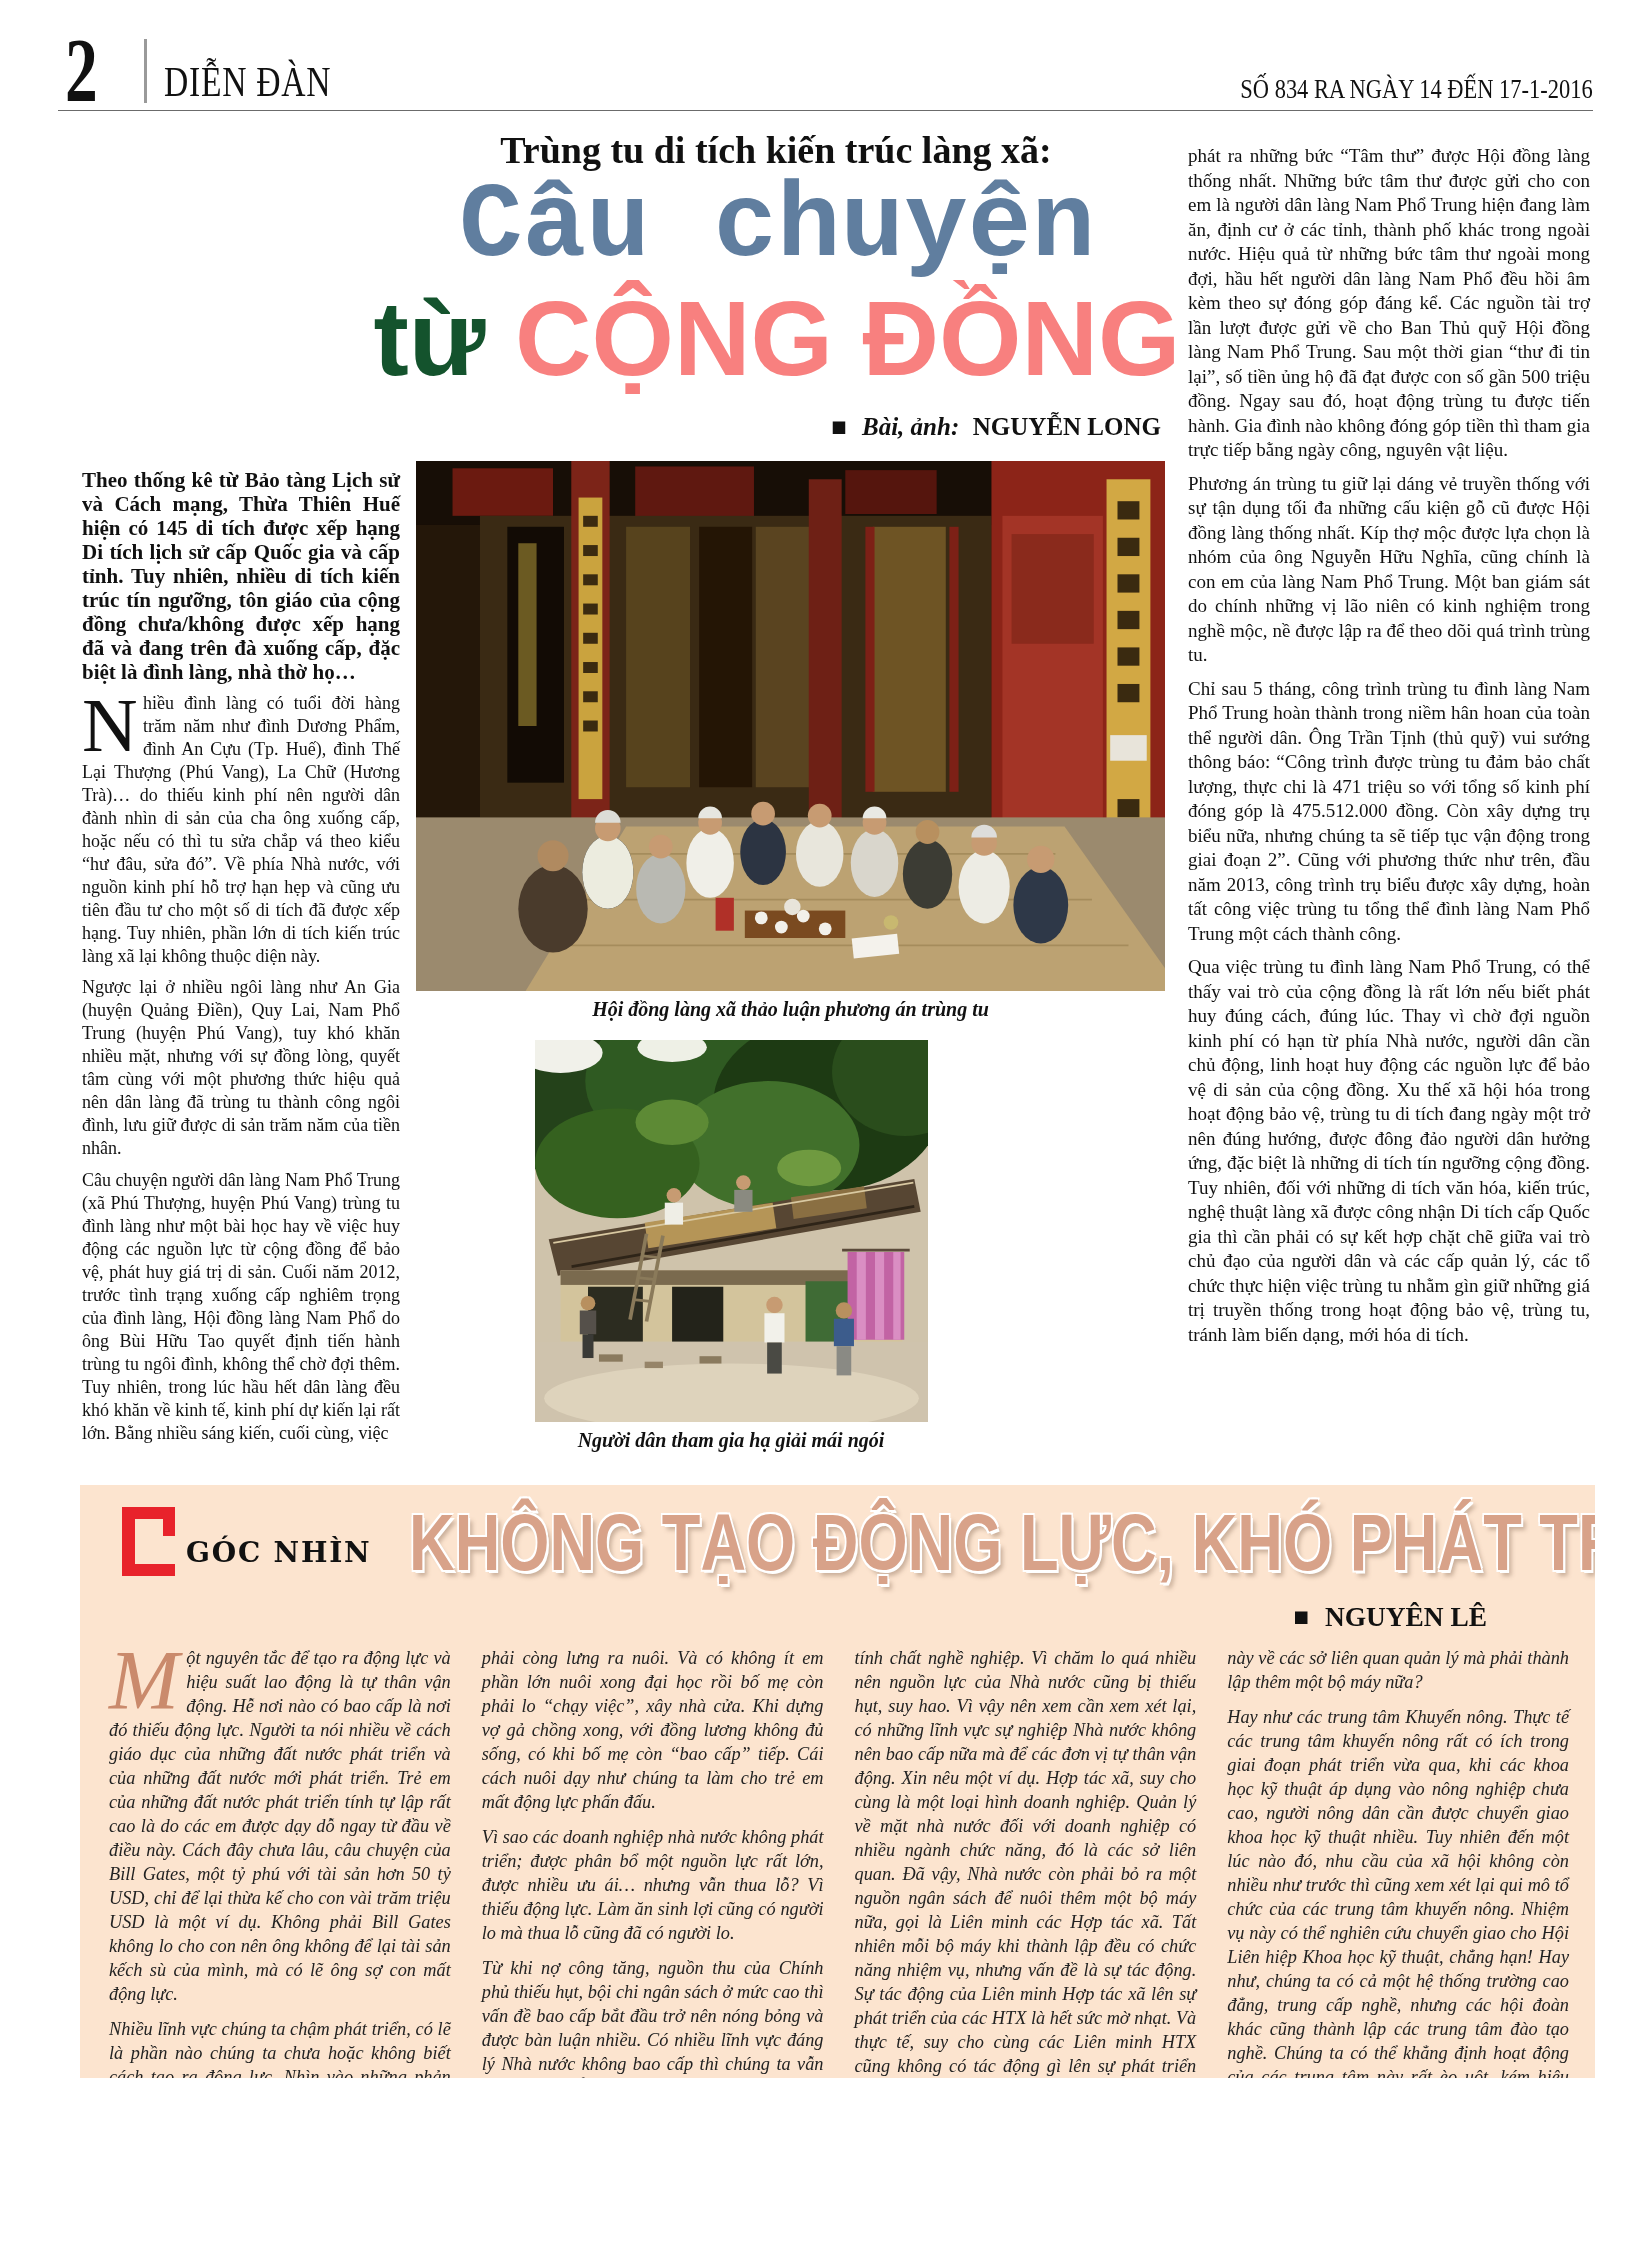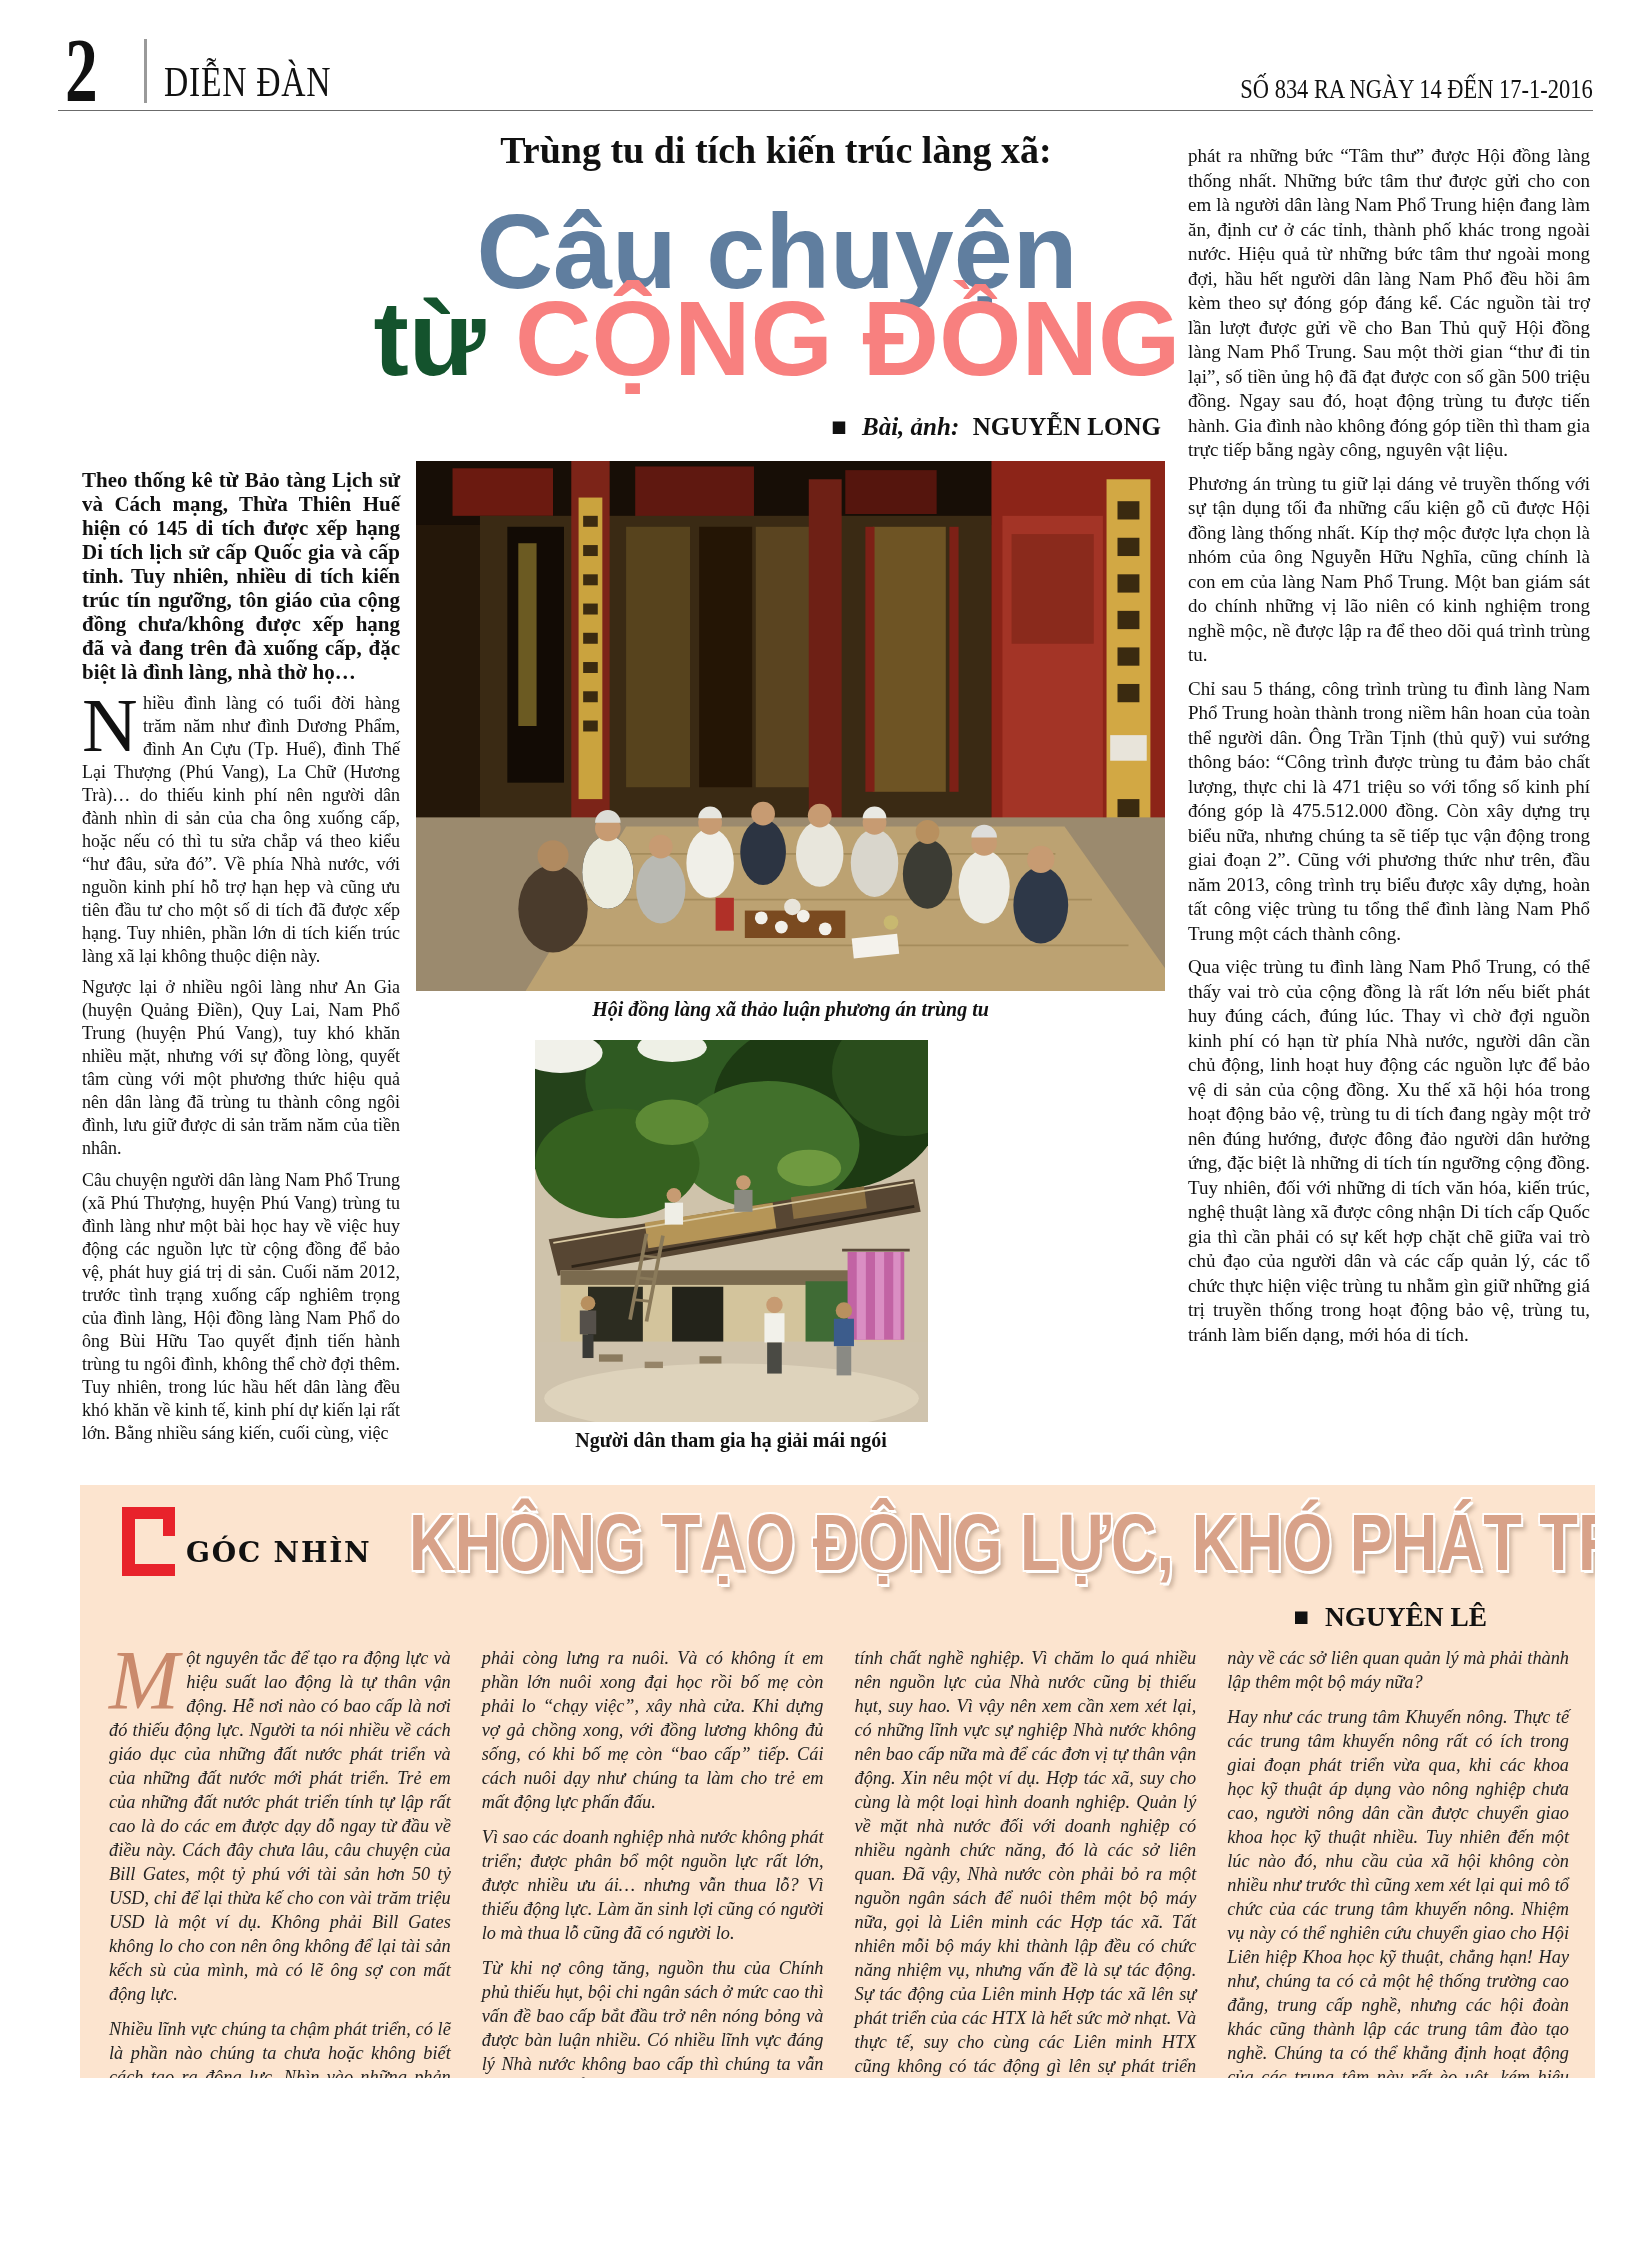--- a/index.html
+++ b/index.html
@@ -13,22 +13,22 @@
   .header-divider{position:absolute;left:86px;bottom:7.3px;width:2.7px;height:64px;background:#9a9a9a;}
   .section-name{position:absolute;left:106px;bottom:3.7px;font-size:42px;letter-spacing:0.9px;
             transform:scaleX(.8);transform-origin:left bottom;white-space:nowrap;}
   .issue-info{position:absolute;right:0;bottom:5.5px;font-size:27.4px;transform:scaleX(.82);
             transform-origin:right bottom;white-space:nowrap;}
 
   
   .kicker{position:absolute;left:365px;top:128px;width:822px;text-align:center;
           font-size:38px;font-weight:bold;letter-spacing:0;}
   .title1{position:absolute;left:302px;top:174px;width:950px;text-align:center;
-          font-family:Liberation Sans, sans-serif;font-weight:bold;font-size:106px;line-height:1;
-          color:#607e9f;margin-top:24px;}
+          font-family:Liberation Mono, monospace;font-weight:bold;font-size:106px;line-height:1;
+          color:#607e9f;}
   .title2{position:absolute;left:302px;top:285px;width:950px;text-align:center;
           font-family:"Liberation Sans",sans-serif;font-weight:bold;font-size:106px;line-height:1;}
   .title2 .t-blue{color:#14532d;}
   .title2 .t-coral{color:#f8807f;}
   .byline-main{position:absolute;left:521px;top:413px;width:640px;text-align:right;font-size:25px;}
   .byline-main .sq{font-family:"DejaVu Sans",sans-serif;font-size:16.4px;vertical-align:2.7px;margin-right:9.1px;}
   .byline-main .lbl{font-style:italic;font-weight:bold;}
   .byline-main .nm{font-weight:bold;margin-left:7.3px;text-align:right;}
 
   
@@ -37,21 +37,21 @@
   .col-left p.body{font-size:18px;line-height:23px;text-align:justify;margin:8.2px 0 0;}
   .dropcap-n{float:left;font-size:77px;line-height:58px;padding:3.7px 5.5px 0 0;font-weight:normal;}
 
   
   .photo1{position:absolute;left:416px;top:461px;width:749px;height:530px;}
   .photo2{position:absolute;left:535px;top:1040px;width:393px;height:382px;}
   .photo1 svg,.photo2 svg{display:block;width:100%;height:100%;}
   .caption1{position:absolute;left:416px;top:998px;width:749px;text-align:center;
             font-style:italic;font-weight:bold;font-size:20px;}
   .caption2{position:absolute;left:411px;top:1429px;width:640px;text-align:center;
-            font-weight:bold;font-size:20px;}
+            font-style:italic;font-weight:bold;font-size:20px;}
 
   
   .col-right{position:absolute;left:1188px;top:144px;width:402px;}
   .col-right p{font-size:19px;line-height:24.5px;text-align:justify;margin:0 0 9.1px;}
 
   
   .opinion{position:absolute;left:80px;top:1485px;width:1515px;height:593px;background:#fce4cf;overflow:hidden;}
   .bracket{position:absolute;left:42px;top:22px;width:53px;height:69px;}
   .bracket div{position:absolute;background:#e8222b;}
   .b-left{left:0;top:0;width:12.8px;height:69px;}

